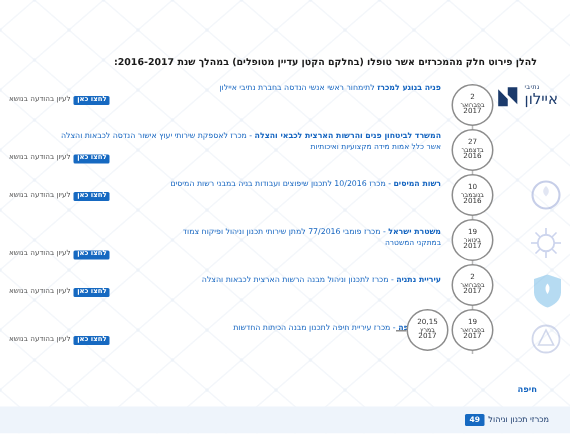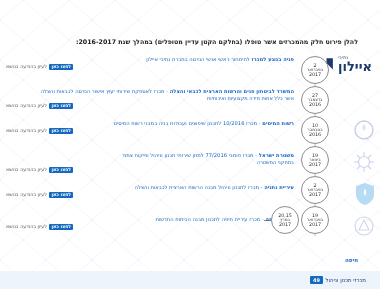--- a/index.html
+++ b/index.html
@@ -26,21 +26,21 @@
   }
   .logo-mark{
     width:17px;height:17px;
     color:#1b3a6b;
   }
   .logo-text{
     display:flex;flex-direction:column;align-items:flex-end;
     line-height:1;
   }
   .logo-text .l1{font-size:4.4px;color:#1b3a6b;letter-spacing:.2px;}
-  .logo-text .l2{font-size:13px;color:#1b3a6b;font-weight:bold;}
+  .logo-text .l2{font-size:10px;color:#1b3a6b;font-weight:normal;}
 
   .title{
     position:absolute;top:38px;right:22px;left:22px;
     text-align:right;
     font-size:6.3px;
     color:#1a1a1a;
     font-weight:bold;
     line-height:1.2;
     white-space:nowrap;
   }

